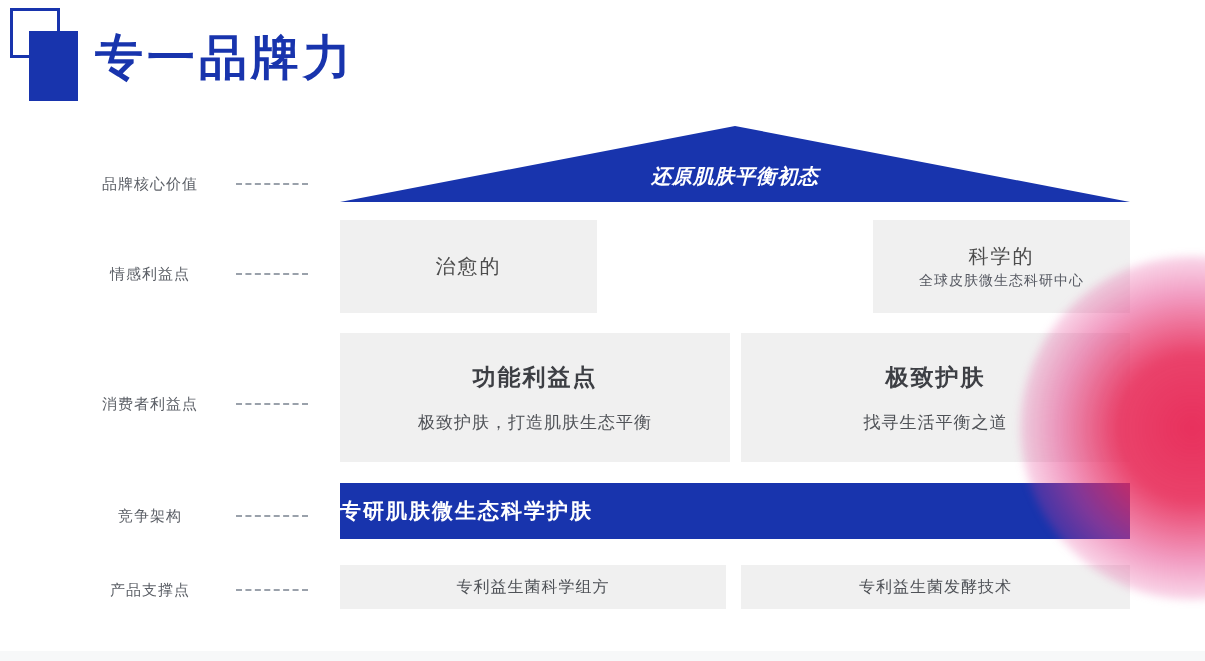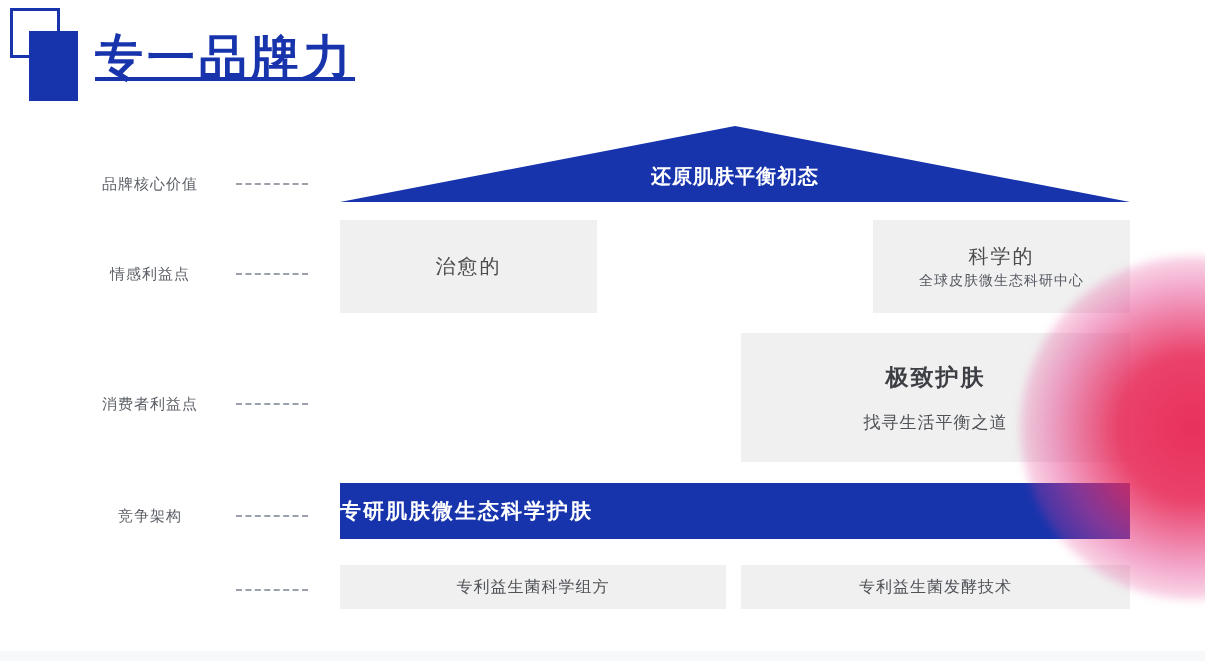--- a/index.html
+++ b/index.html
@@ -19,33 +19,33 @@
   }
   .logo-fill {
     position: absolute; left: 29px; top: 31px; width: 49px; height: 70px;
     background: var(--primary-blue, #1834ad);
   }
 
   .title {
     position: absolute; left: 95px; top: 26px; margin: 0;
     font-size: 48px; font-weight: 800; letter-spacing: 4px;
     color: var(--primary-blue, #1834ad);
-    text-decoration: underline;
   }
   .brand-house {
     position: absolute; left: 340px; top: 60px; width: 790px;
     text-align: center; font-size: 31px; font-weight: 700; letter-spacing: 4px;
     color: var(--primary-blue, #1834ad);
   }
 
   
   .roof {
     position: absolute; left: 340px; top: 126px; width: 790px; height: 76px;
     background: var(--primary-blue, #1834ad);
     clip-path: polygon(50% 0, 100% 100%, 0 100%);
+    font-style: italic;
   }
   .roof-label {
     position: absolute; left: 0; bottom: 12px; width: 100%;
     text-align: center; color: #ffffff; font-size: 20px; font-weight: 700; letter-spacing: 1px;
   }
 
   
   .side-label {
     position: absolute; left: 55px; width: 190px; text-align: center;
     font-size: 15px; line-height: 24px; color: var(--label-gray, #5b5f66); letter-spacing: 1px;
@@ -113,30 +113,35 @@
 
   <div class="side-label" style="top:262px">情感利益点</div>
   <div class="dash" style="top:273px"></div>
 
   <div class="side-label" style="top:392px">消费者利益点</div>
   <div class="dash" style="top:403px"></div>
 
   <div class="side-label" style="top:504px">竞争架构</div>
   <div class="dash" style="top:515px"></div>
 
+  <div class="side-label" style="top:578px">产品支撑点</div>
   <div class="dash" style="top:589px"></div>
 
   <div class="gray-box" style="left:340px;top:220px;width:257px;height:93px">
     <div class="p-title">治愈的</div>
   </div>
   <div class="gray-box" style="left:873px;top:220px;width:257px;height:93px">
     <div class="p-title">科学的</div>
     <div class="p-sub">全球皮肤微生态科研中心</div>
   </div>
 
+  <div class="gray-box" style="left:340px;top:333px;width:390px;height:129px">
+    <div class="b-title">功能利益点</div>
+    <div class="b-sub">极致护肤，打造肌肤生态平衡</div>
+  </div>
   <div class="gray-box" style="left:741px;top:333px;width:389px;height:129px">
     <div class="b-title">极致护肤</div>
     <div class="b-sub">找寻生活平衡之道</div>
   </div>
 
   <div class="bar">
     <span class="bar-label">专研肌肤微生态科学护肤</span>
   </div>
 
   <div class="gray-box" style="left:340px;top:565px;width:386px;height:44px">

